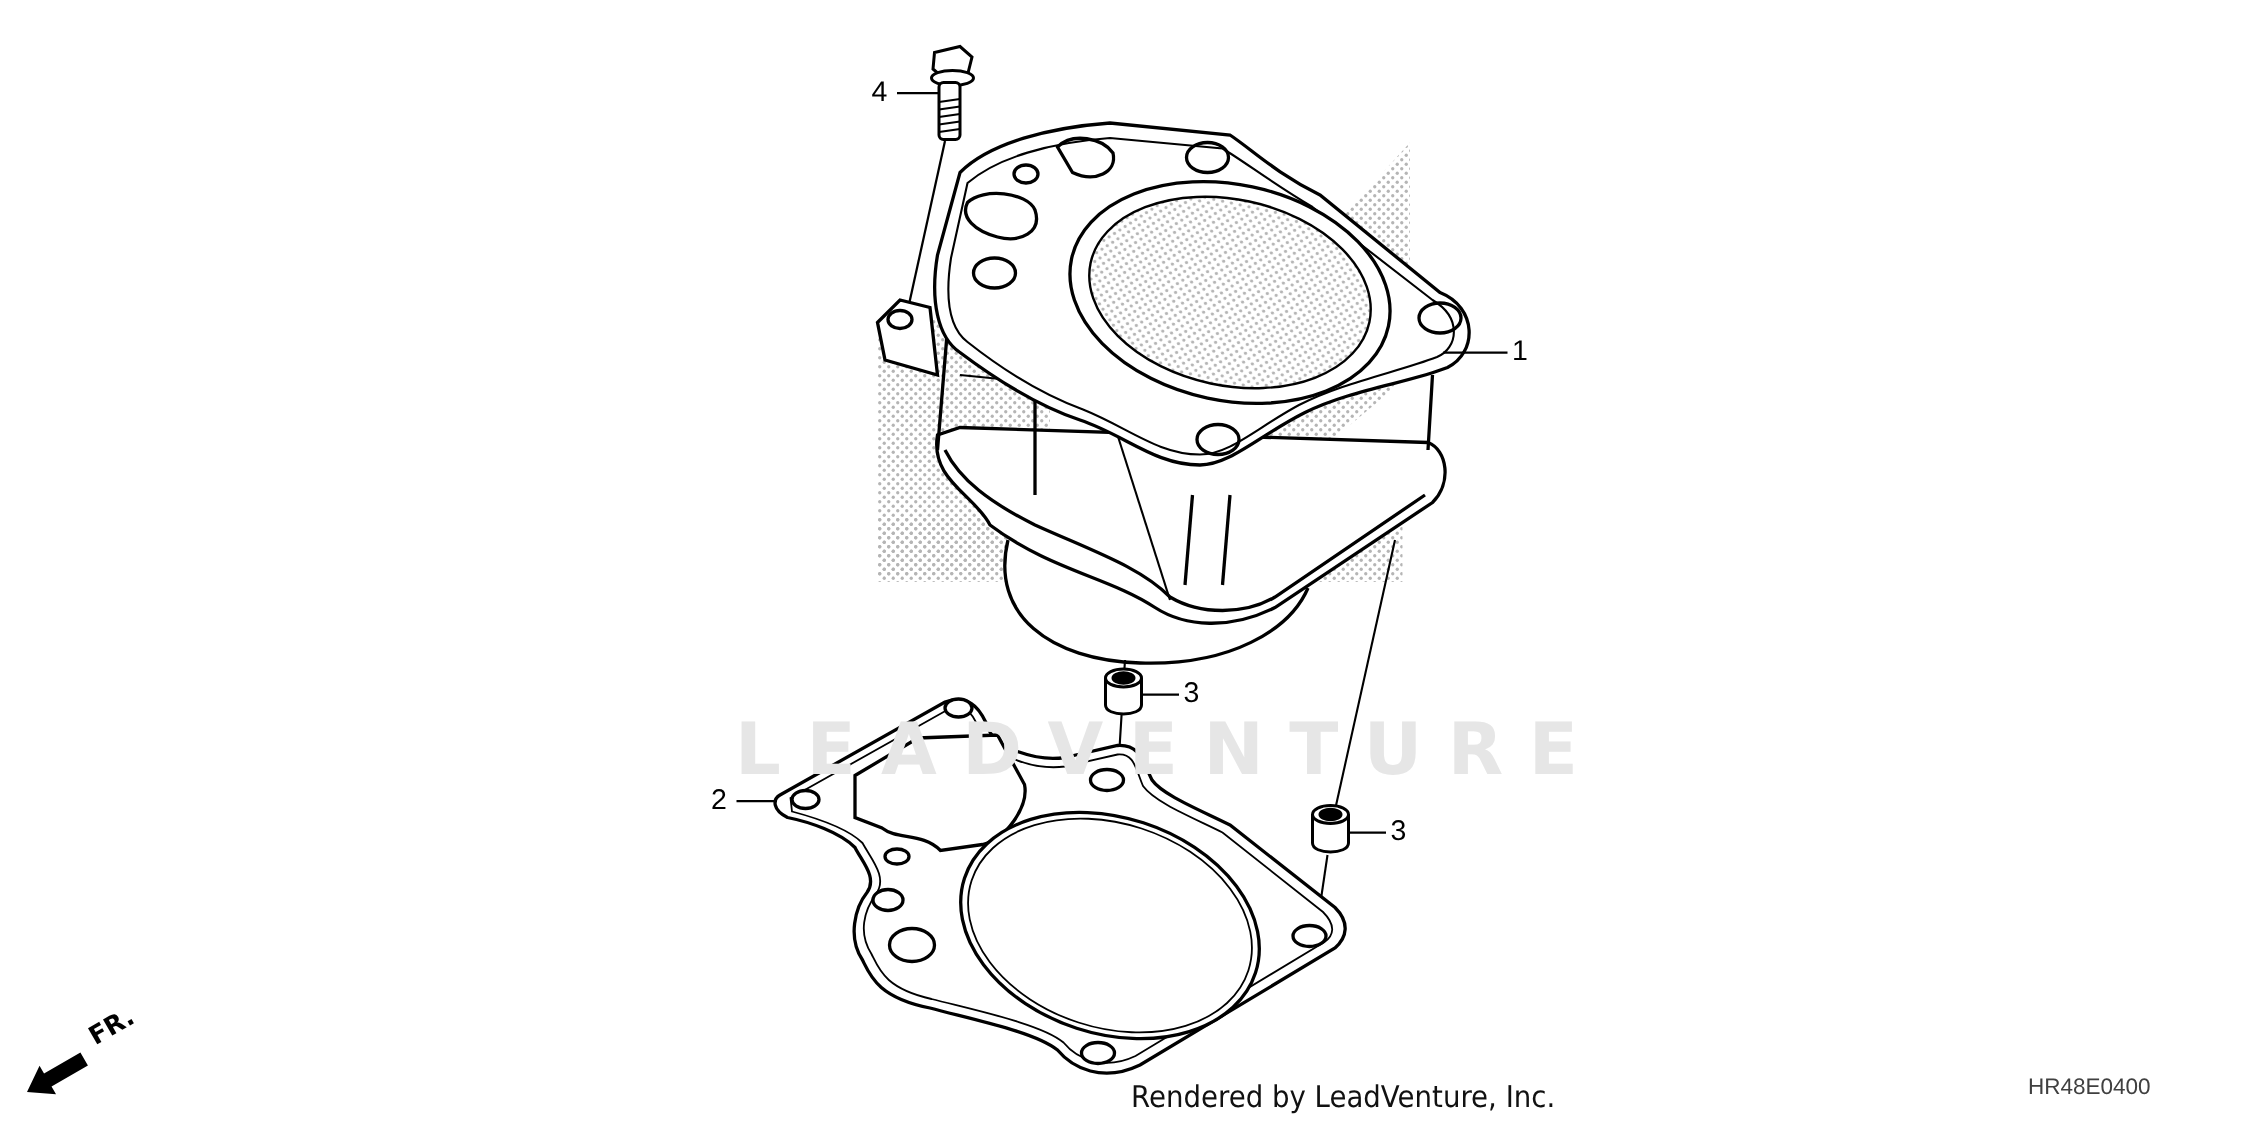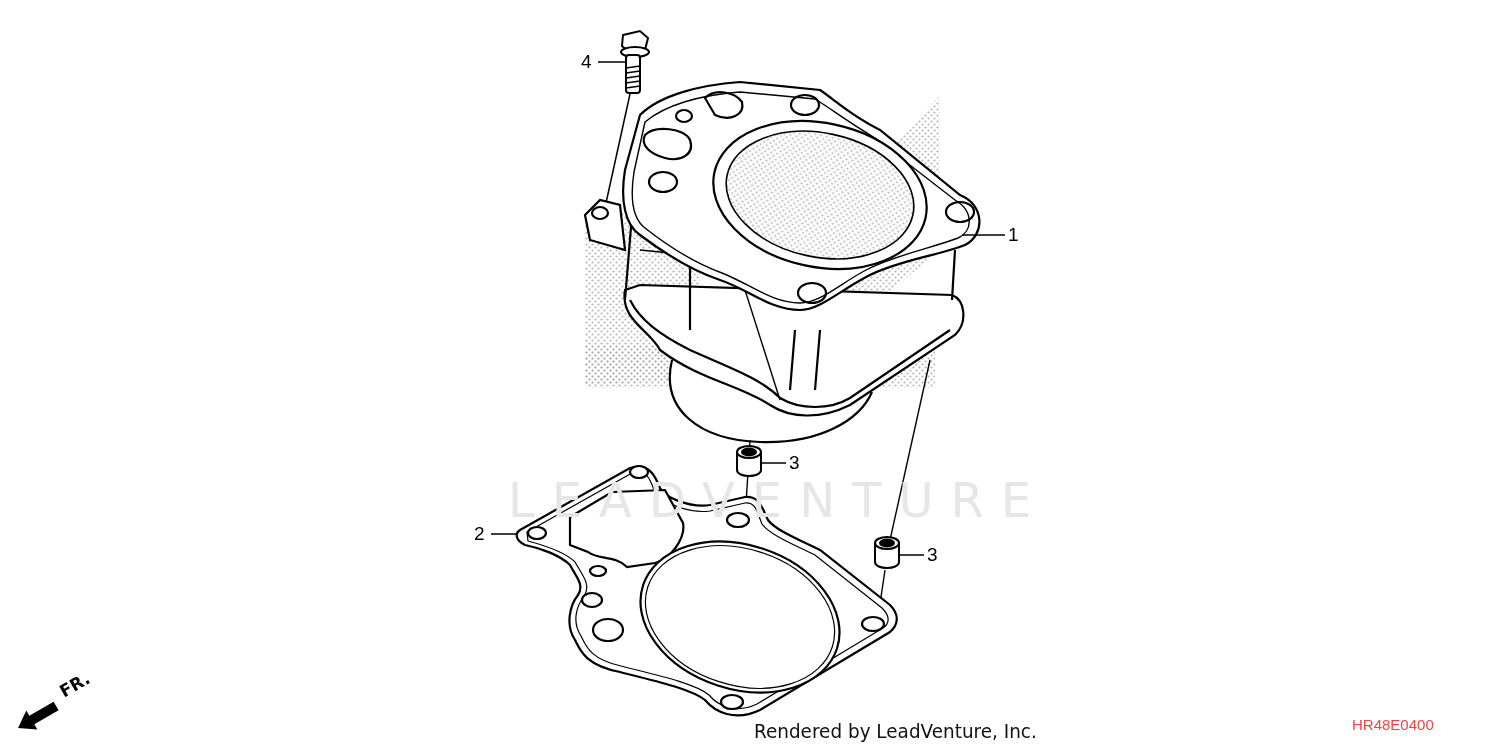--- a/index.html
+++ b/index.html
@@ -1,21 +1,21 @@
 <!DOCTYPE html>
 <html><head>
 <meta charset="utf-8">
 <style>
   html, body { margin: 0; padding: 0; background: #ffffff; }
   body { width: 1500px; height: 750px; position: relative; overflow: hidden; font-family: "Liberation Sans", sans-serif; }
   #diagram { position: absolute; left: 0; top: 0; width: 1500px; height: 750px; }
   .callout-num { position: absolute; font-family: "Liberation Sans", sans-serif; font-size: 19px; color: #000; line-height: 1; }
-  .watermark { position: absolute; left: 508px; top: 472px; font-family: "DejaVu Sans", sans-serif; font-size: 48px; letter-spacing: 17px; color: #e6e6e6; font-weight: normal; }
+  .watermark { position: absolute; left: 490px; top: 472px; font-family: "DejaVu Sans", sans-serif; font-size: 48px; letter-spacing: 17px; color: #e6e6e6; font-weight: bold; }
   .credit { position: absolute; left: 754px; top: 719px; font-family: "DejaVu Sans", sans-serif; font-size: 20px; color: #111; transform: scaleX(0.92); transform-origin: left top; }
-  .code { position: absolute; left: 1352px; top: 716px; font-family: "Liberation Sans", sans-serif; font-size: 15px; color: #ef4444; }
+  .code { position: absolute; left: 1352px; top: 716px; font-family: "Liberation Sans", sans-serif; font-size: 15px; color: #404040; }
   .fr-label { position: absolute; left: 56px; top: 684px; font-family: "DejaVu Sans", sans-serif; font-weight: bold; font-size: 17px; color: #000; transform: rotate(-30deg); transform-origin: left top; }
 </style>
 </head>
 <body>
 
 <svg id="diagram" viewBox="0 0 1500 750" xmlns="http://www.w3.org/2000/svg">
   <defs>
     <pattern id="dots" width="6" height="6" patternUnits="userSpaceOnUse">
       <circle cx="1.5" cy="1.5" r="1.1" fill="#b5b5b5"></circle>
       <circle cx="4.5" cy="4.5" r="1.1" fill="#b5b5b5"></circle>

